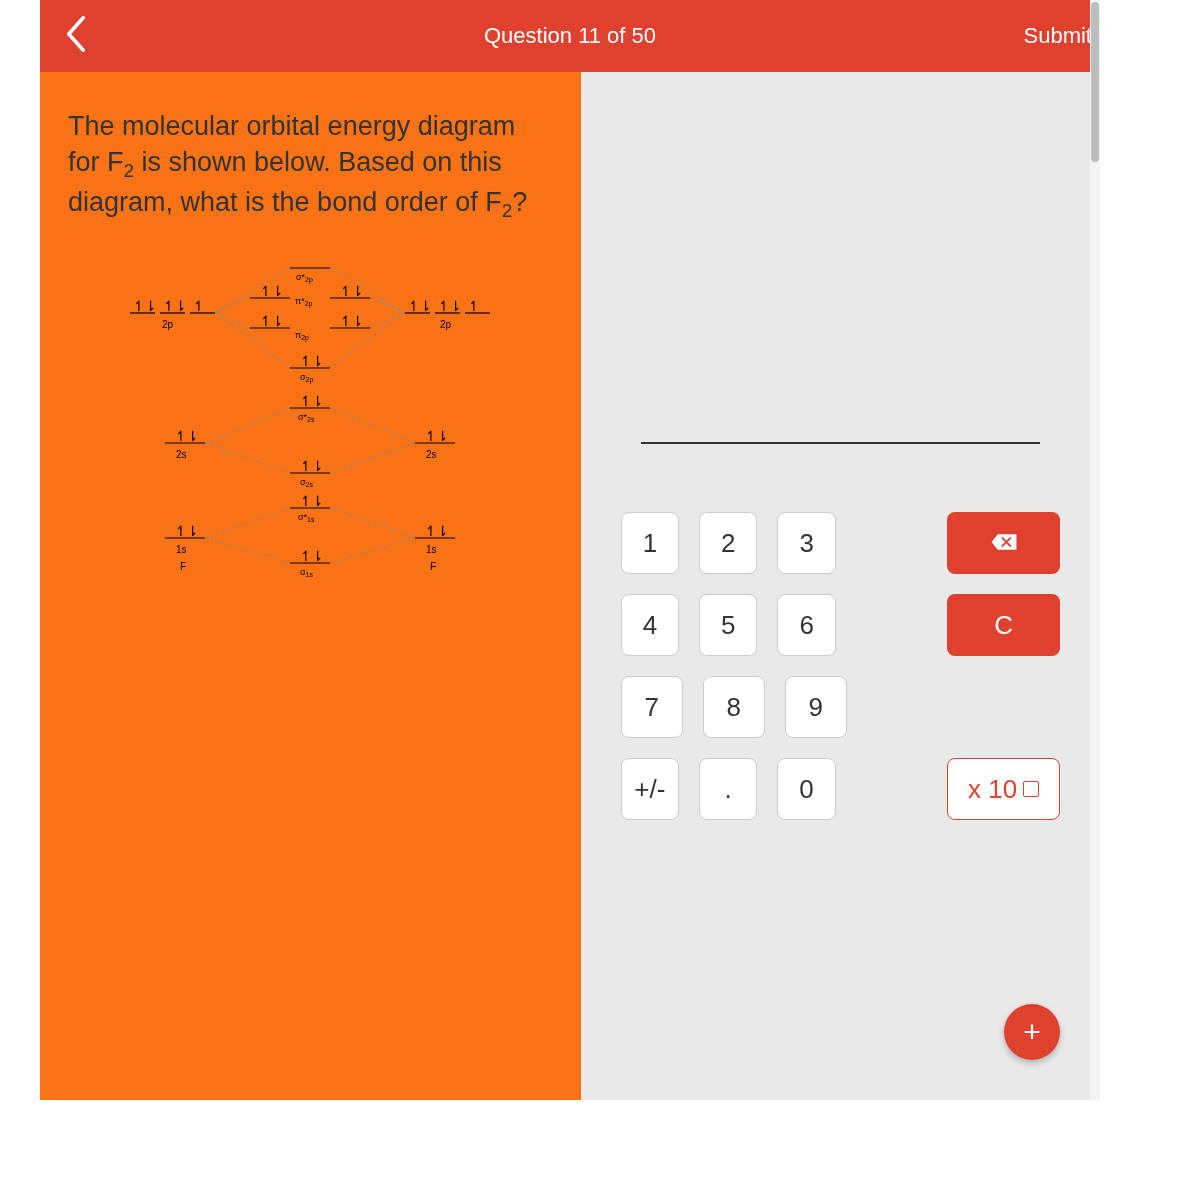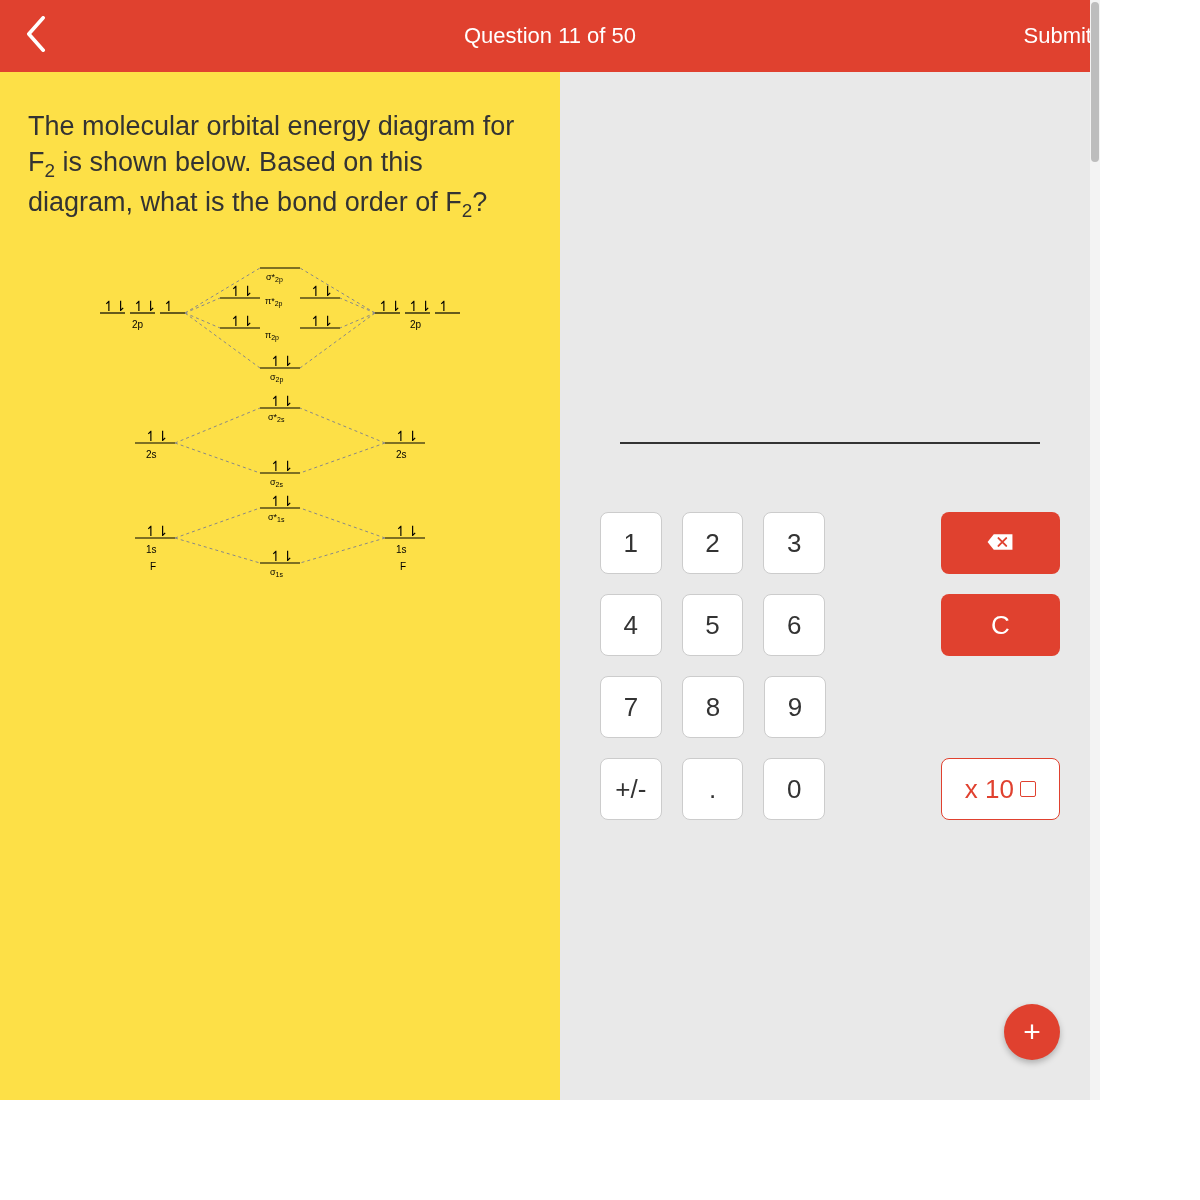--- a/index.html
+++ b/index.html
@@ -1,24 +1,24 @@
 <!DOCTYPE html>
 <html><head>
 <meta charset="utf-8">
 <style>
   * { box-sizing: border-box; margin: 0; padding: 0; }
   html, body { width: 1200px; height: 1200px; font-family: Arial, Helvetica, sans-serif; background: #fff; overflow: hidden; }
-  .app { width: 1100px; height: 1100px; position: relative; }
+  .app { width: 1100px; height: 1100px; position: relative; padding-left: 40px; }
   .header { background: #e0412f; color: #fff; height: 72px; display: flex; align-items: center; position: relative; }
   .back-btn { width: 72px; height: 72px; display: flex; align-items: center; justify-content: center; cursor: pointer; }
   .back-btn svg { width: 22px; height: 36px; }
   .title { position: absolute; left: 50%; transform: translateX(-50%); font-size: 22px; font-weight: 400; }
   .submit { position: absolute; right: 8px; font-size: 22px; cursor: pointer; }
   .body { display: flex; height: calc(100% - 72px); }
-  .left { width: 560px; background: #fde047; padding: 36px 28px; }
+  .left { width: 560px; background: #f97316; padding: 36px 28px; }
   .question { font-size: 27px; line-height: 1.35; color: #333; }
   .question sub { font-size: 0.7em; }
   .diagram { margin-top: 24px; display:flex; justify-content:center; }
   .diagram svg { width: 440px; height: 380px; }
   .right { width: 540px; background: #e9e9e9; position: relative; }
   .answer-line { position: absolute; top: 370px; left: 60px; right: 60px; height: 0; border-bottom: 2px solid #333; }
   .keypad { position: absolute; top: 440px; left: 40px; right: 40px; }
   .keypad-row { display: flex; gap: 20px; margin-bottom: 20px; align-items:center; }
   .key { width: 62px; height: 62px; background: #fff; border: 1px solid #ccc; border-radius: 8px; display: flex; align-items: center; justify-content: center; font-size: 26px; color: #333; cursor: pointer; }
   .key.wide { width: 120px; }

